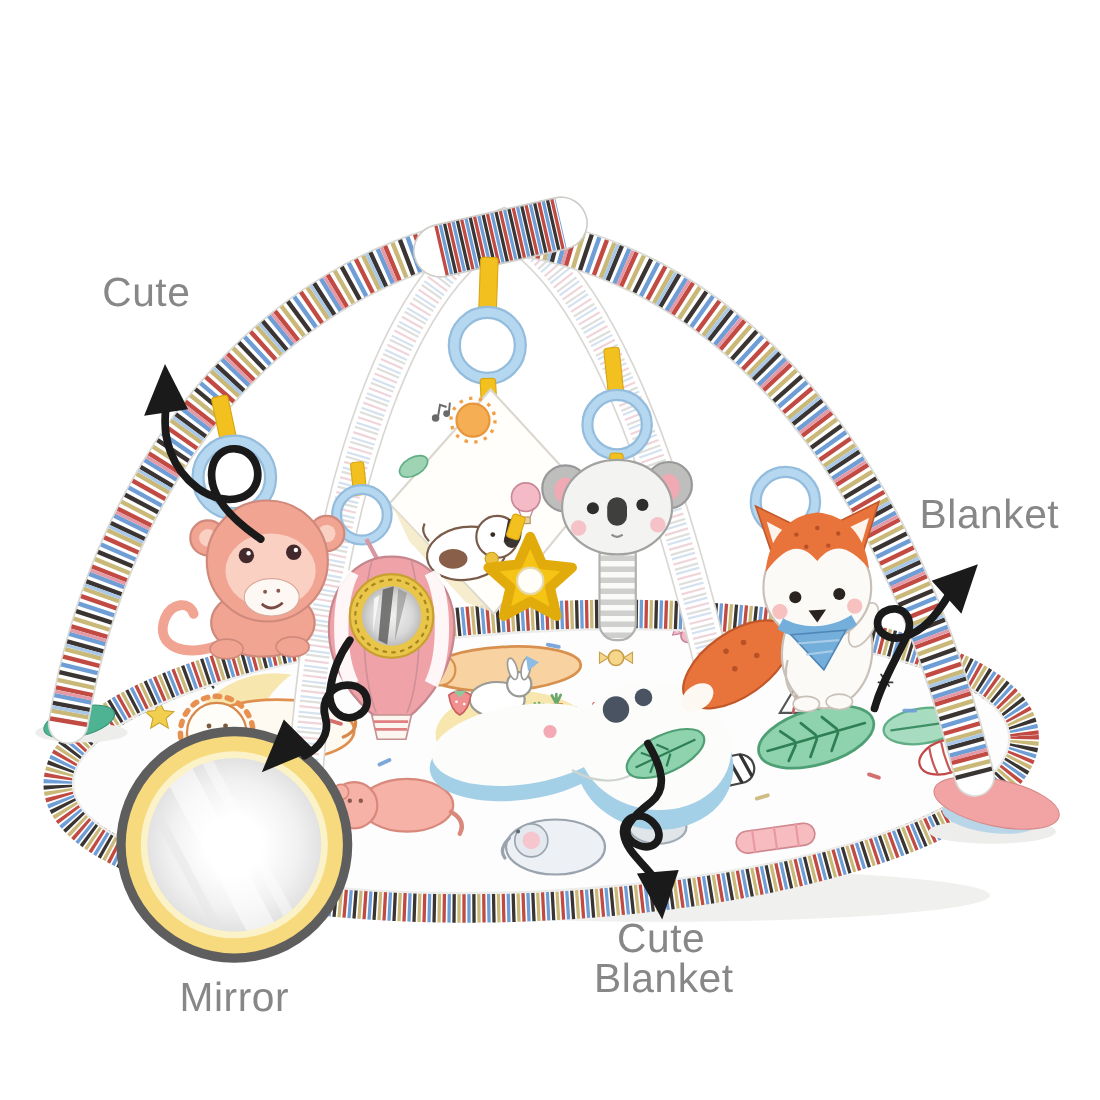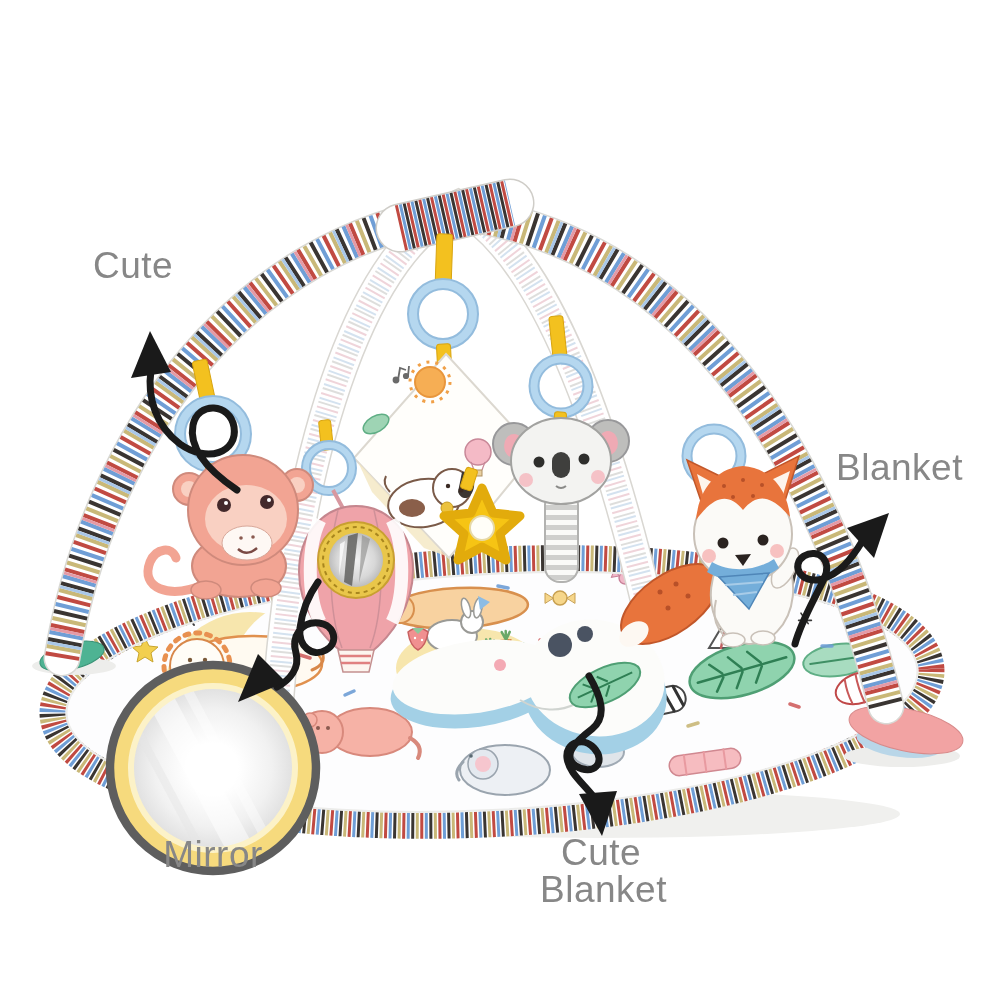--- a/index.html
+++ b/index.html
@@ -15,21 +15,21 @@
     --foot-green:#4eb393; --foot-pink:#f2a3a3; --leaf-green:#8fd3ae; --moon-yellow:#f7e6ad;
   }
   html,body{margin:0;padding:0;background:#fff;}
   .stage{position:relative;width:1000px;height:968px;background:#fff;overflow:hidden;
          font-family:"Liberation Sans",sans-serif;}
   .stage svg{position:absolute;left:0;top:0;}
   .lbl{position:absolute;color:var(--label-text);font-size:37px;font-weight:400;
        line-height:37px;text-align:center;letter-spacing:0.5px;white-space:nowrap;}
   .lbl-pendant{left:27px;top:247px;width:212px;}
   .lbl-blanket{left:836px;top:449px;text-align:center;}
-  .lbl-mirror{left:153px;top:836px;width:120px;text-align:center;}
+  .lbl-mirror{left:153px;top:888px;width:120px;text-align:center;}
   .lbl-pillow{left:540px;top:834px;width:122px;}
 </style>
 </head>
 <body>
 
 <div class="stage">
 <svg width="1000" height="1000" viewBox="0 0 1000 1000">
   <defs>
     <radialGradient id="gGlass">
           <stop offset="0%" stop-color="#f2f2f2"></stop>

